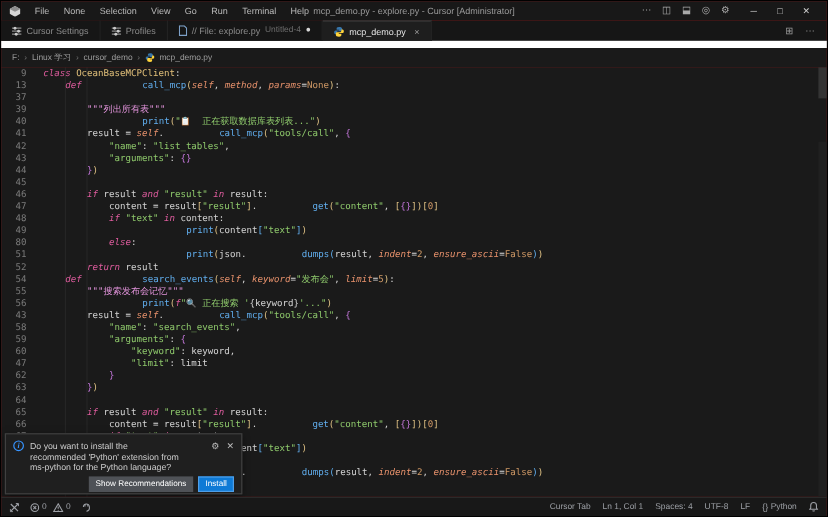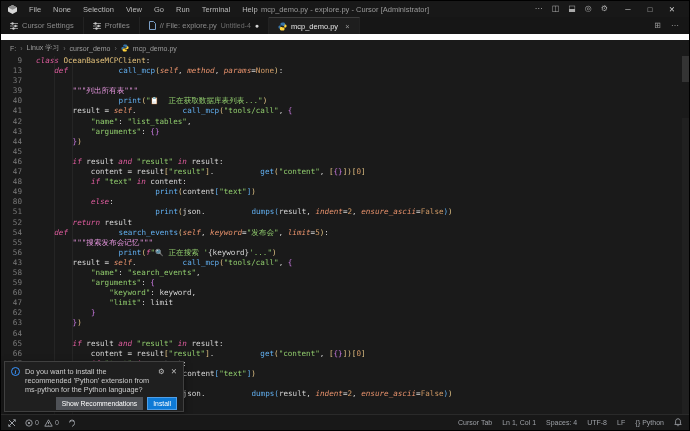--- a/index.html
+++ b/index.html
@@ -55,21 +55,21 @@
   .tk-txt { color:#d4d4d4; }
   .tk-brG { color:#dfc184; }
   .tk-brP { color:#c678dd; }
   .tk-brB { color:#61aeee; }
   .tk-emoji { font-size:7px; color:#7fb3e8; }
   .guide { position:absolute; top:0; bottom:0; width:1px; background:rgba(255,255,255,0.05); }
   .scroll-thumb { position:absolute; right:0; top:0; width:7px; height:26px; background:#3b3b3b; opacity:.8; }
   .ovr-strip { position:absolute; right:0; top:62px; bottom:0; width:7px; background:#202020; }
 
   
-  .toast { position:absolute; left:3px; bottom:2px; width:180px; height:51px;
+  .toast { position:absolute; left:3px; bottom:2px; width:198px; height:51px;
     background:#1f1f1f; border:1px solid #404040; box-shadow:0 2px 6px rgba(0,0,0,.5);
     font-size:7.3px; color:#cccccc; z-index:5; padding:5px 6px 4px 6px; }
   .toast-row { display:flex; gap:5px; }
   .info-ico { width:9px; height:9px; border:1px solid #3794ff; border-radius:50%;
     color:#3794ff; font-size:6.5px; line-height:8px; text-align:center; flex:0 0 auto;
     font-family:"Liberation Serif", serif; font-style:italic; font-weight:bold; }
   .toast-msg { width:128px; line-height:1.25; }
   .toast-icons { margin-left:auto; display:flex; gap:6px; color:#bdbdbd; font-size:7.5px; align-items:flex-start; }
   .toast-btns { display:flex; justify-content:flex-end; gap:4px; margin-top:3px; }
   .btn { font-size:6.8px; padding:2px 5px; color:#ffffff; border:1px solid transparent; }

